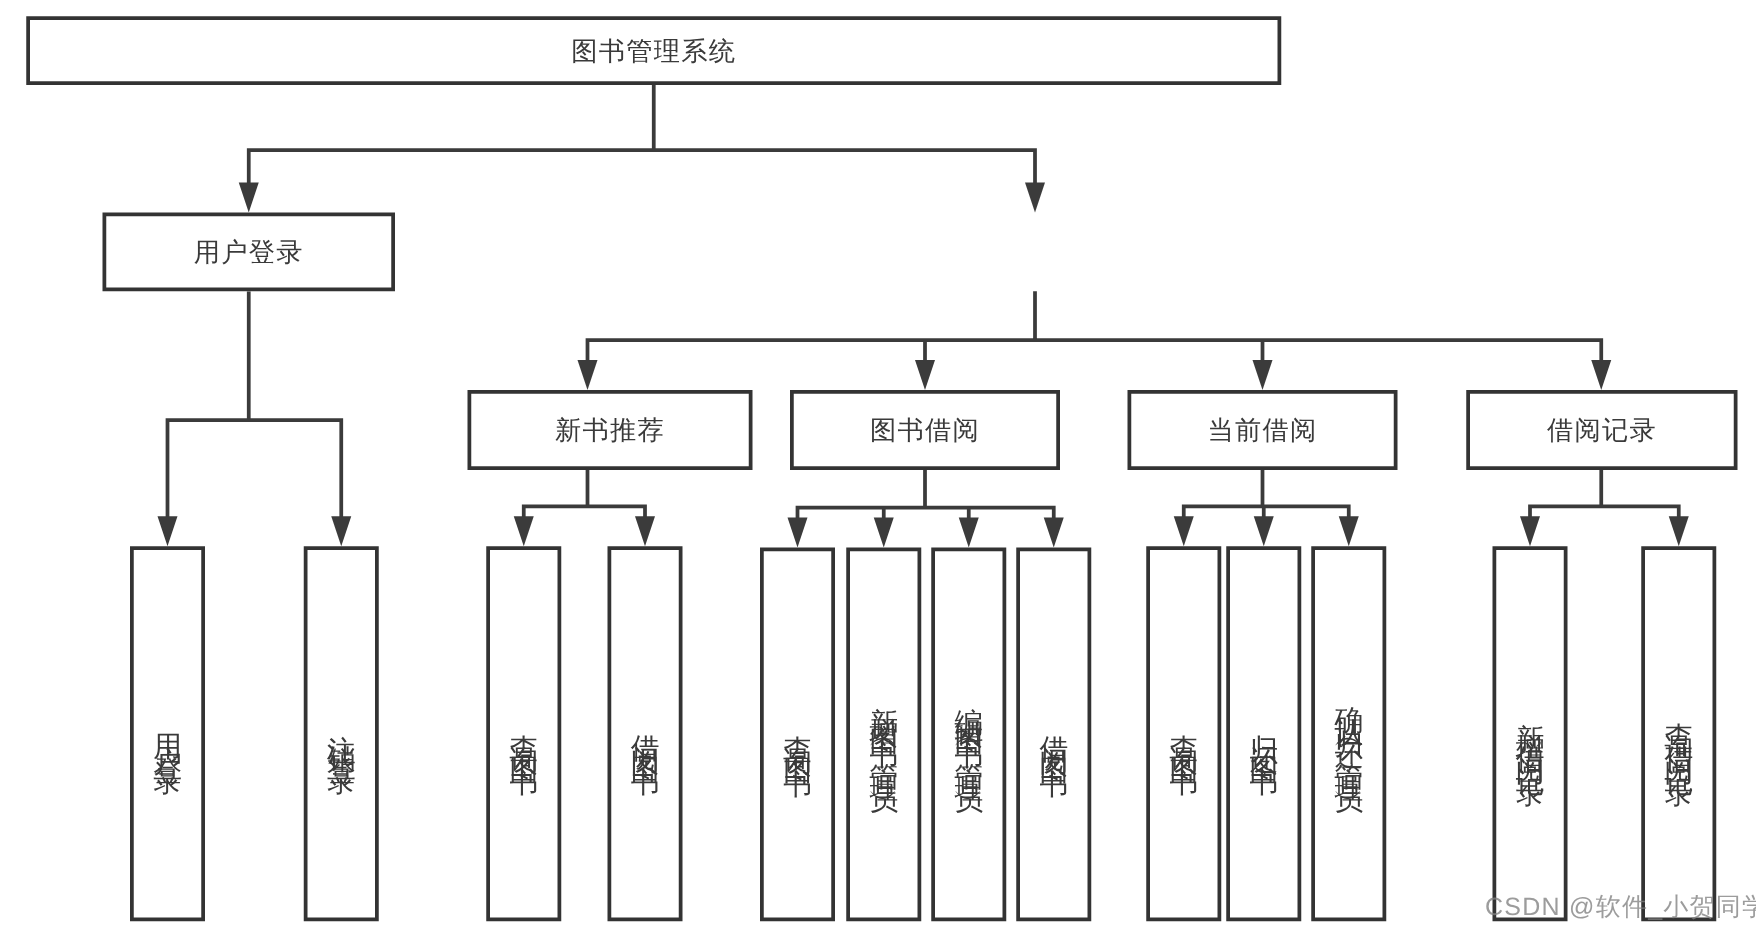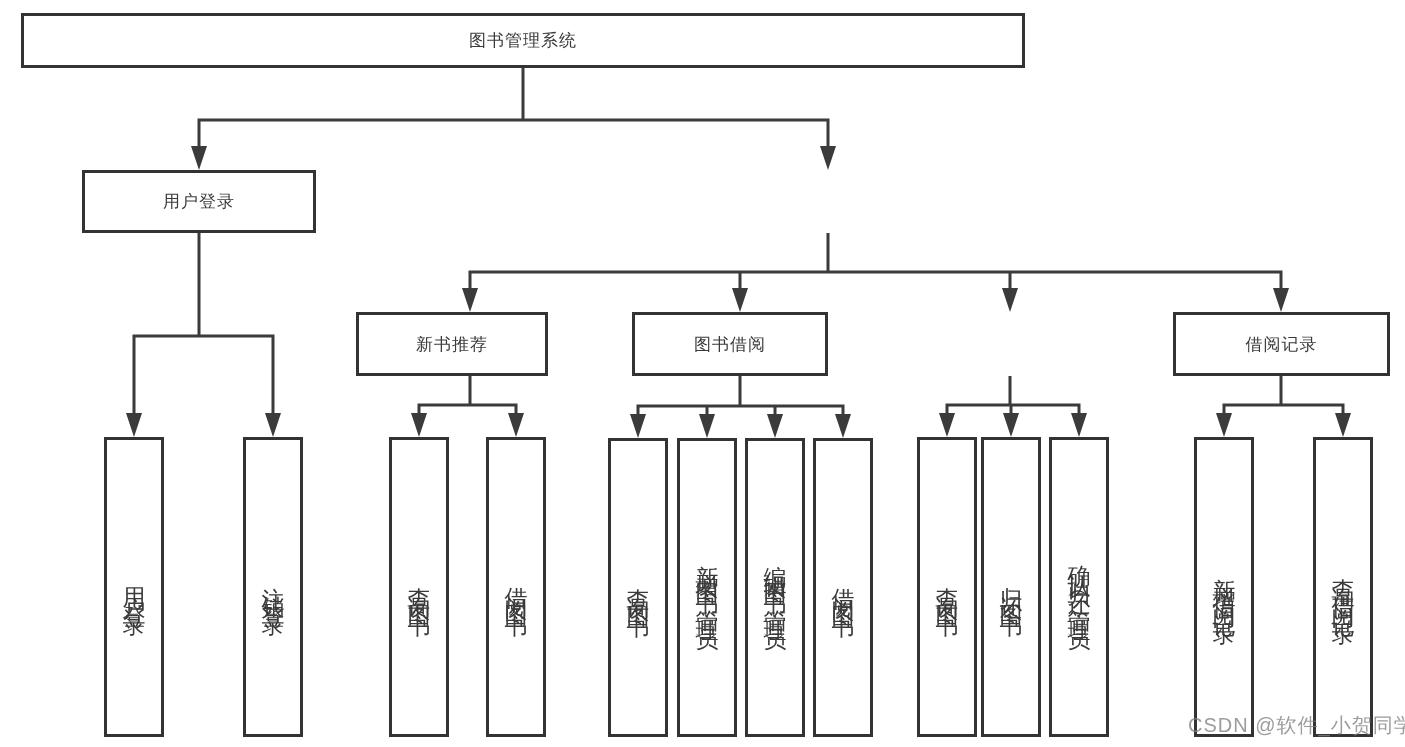--- a/index.html
+++ b/index.html
@@ -26,21 +26,21 @@
     box-sizing: border-box;
     border: 3px solid #333333;
     background: #ffffff;
     display: flex;
     align-items: center;
     justify-content: center;
     z-index: 1;
     color: #3a3a3a;
   }
   .box.hlabel span {
-    font-size: 17px;
+    font-size: 21px;
     letter-spacing: 1px;
     white-space: nowrap;
   }
   .box.leaf span {
     writing-mode: vertical-rl;
     text-orientation: mixed;
     font-size: 23px;
     letter-spacing: 9px;
     line-height: 1;
     white-space: nowrap;
@@ -105,25 +105,28 @@
   </svg>
 
   <div class="box hlabel" style="left:21px;top:13px;width:1004px;height:55px">
     <span>图书管理系统</span>
   </div>
 
   <div class="box hlabel" style="left:82px;top:170px;width:234px;height:63px">
     <span>用户登录</span>
   </div>
 
-  <div class="box hlabel" style="left:356px;top:312px;width:192px;height:64px">
+  <div class="box hlabel" style="left:374px;top:312px;width:228px;height:64px">
     <span>新书推荐</span>
   </div>
-  <div class="box hlabel" style="left:632px;top:312px;width:196px;height:64px">
+  <div class="box hlabel" style="left:632px;top:312px;width:216px;height:64px">
     <span>图书借阅</span>
+  </div>
+  <div class="box hlabel" style="left:902px;top:312px;width:216px;height:64px">
+    <span>当前借阅</span>
   </div>
   <div class="box hlabel" style="left:1173px;top:312px;width:217px;height:64px">
     <span>借阅记录</span>
   </div>
 
   <div class="box leaf" style="left:104px;top:437px;width:60px;height:300px">
     <span>用户登录</span>
   </div>
   <div class="box leaf" style="left:243px;top:437px;width:60px;height:300px">
     <span>注销登录</span>

